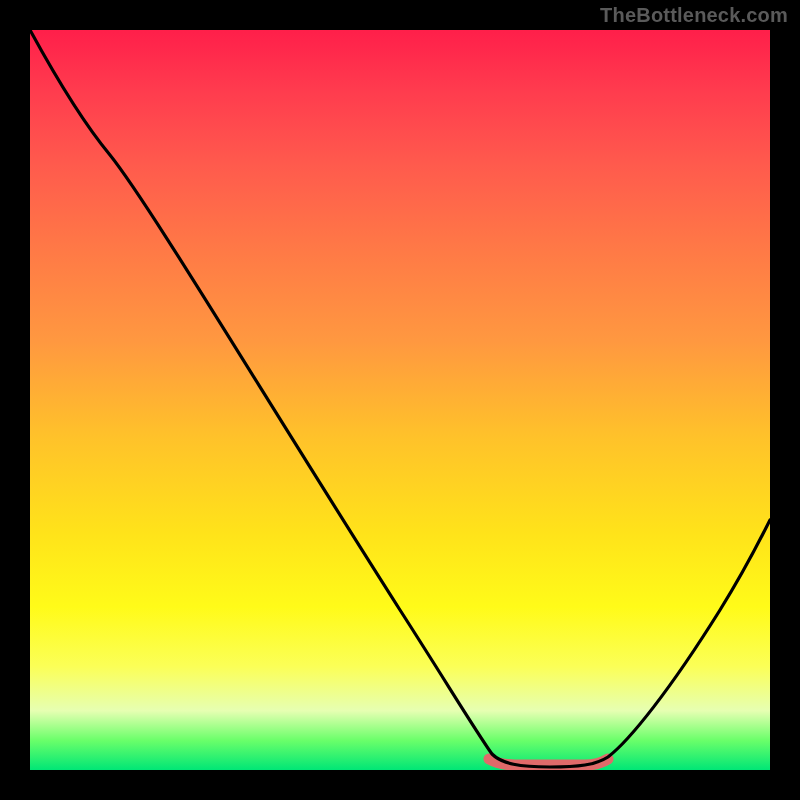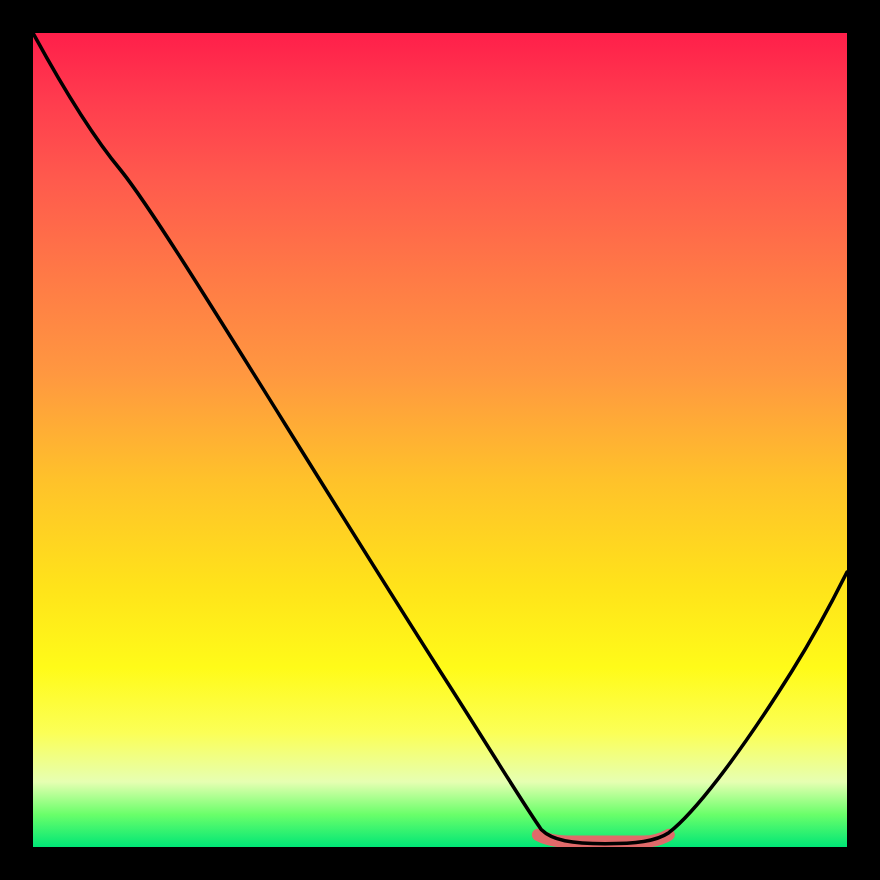--- a/index.html
+++ b/index.html
@@ -53,20 +53,21 @@
     font-weight: 600;
     letter-spacing: .2px;
     user-select: none;
   }
 </style>
 </head>
 <body>
 
 <div class="frame">
 
+  <div class="attribution">TheBottleneck.com</div>
 
   <div class="plot-area">
     <svg viewBox="0 0 740 740" preserveAspectRatio="none">
 
       <path d="M 459 729
                Q 470 735 485 735
                L 555 735
                Q 568 735 578 729" stroke="#e06a6a" stroke-width="11" fill="none" stroke-linecap="round"></path>
 
       <path d="M 0 0

